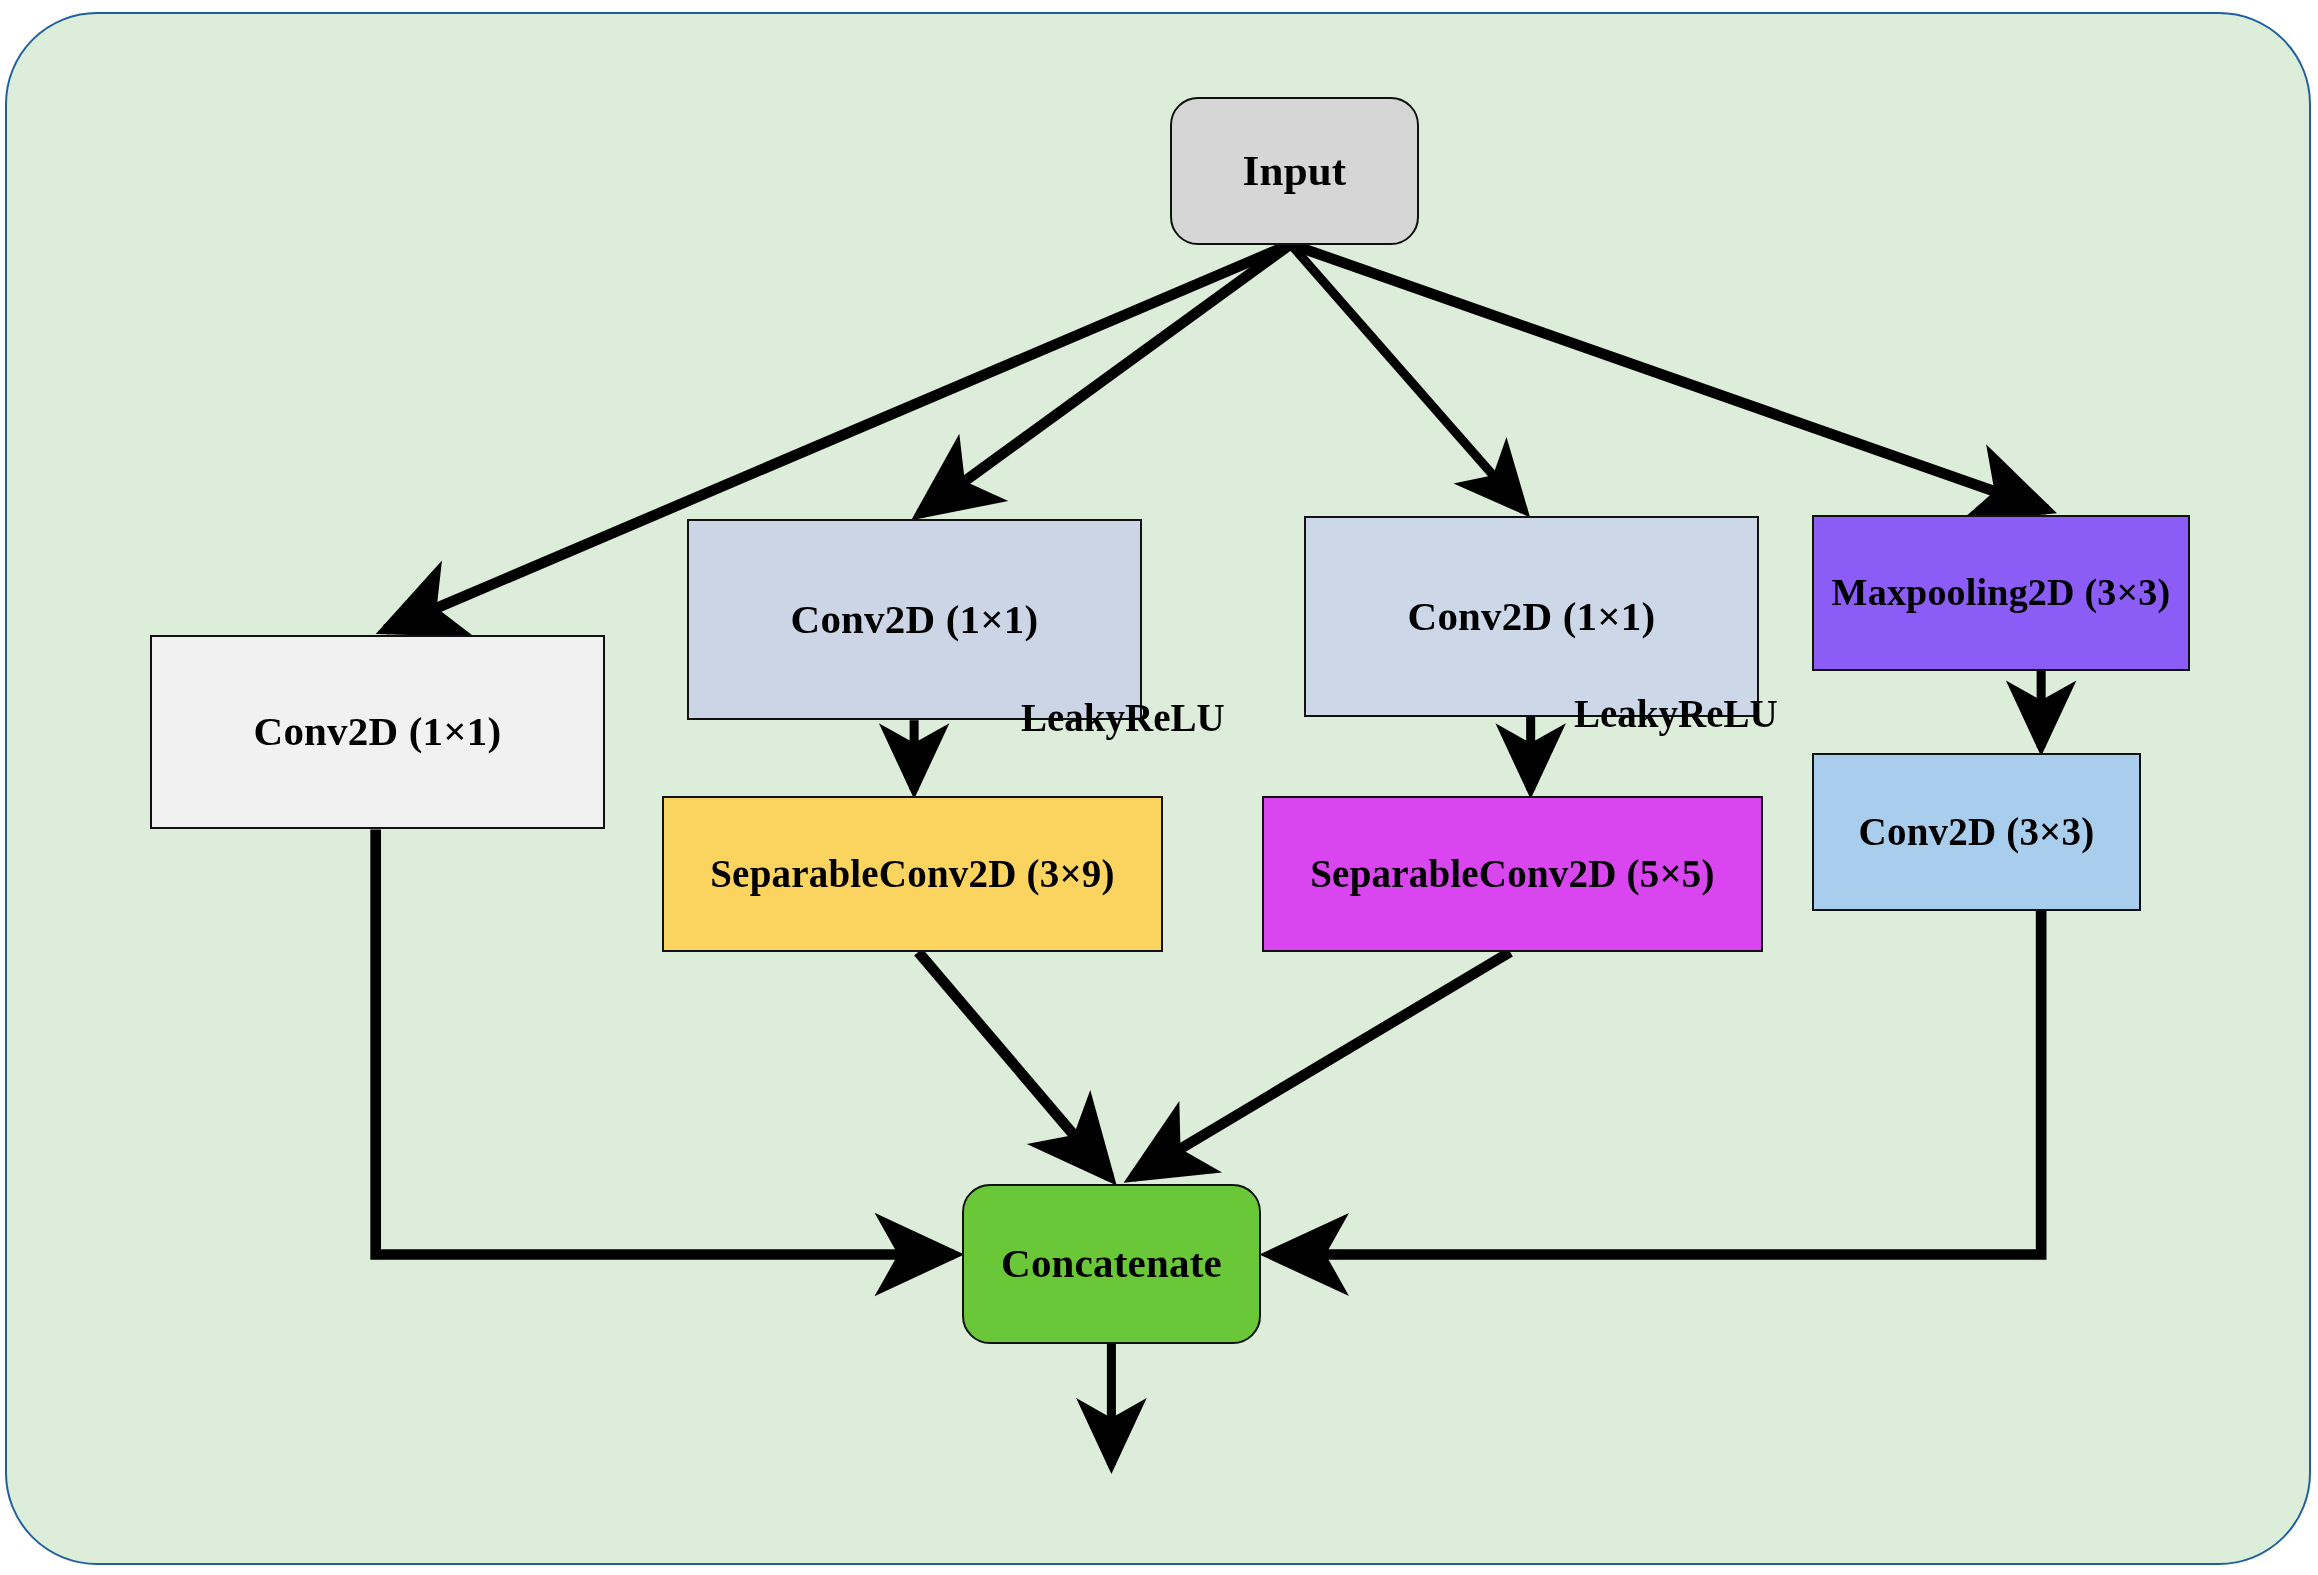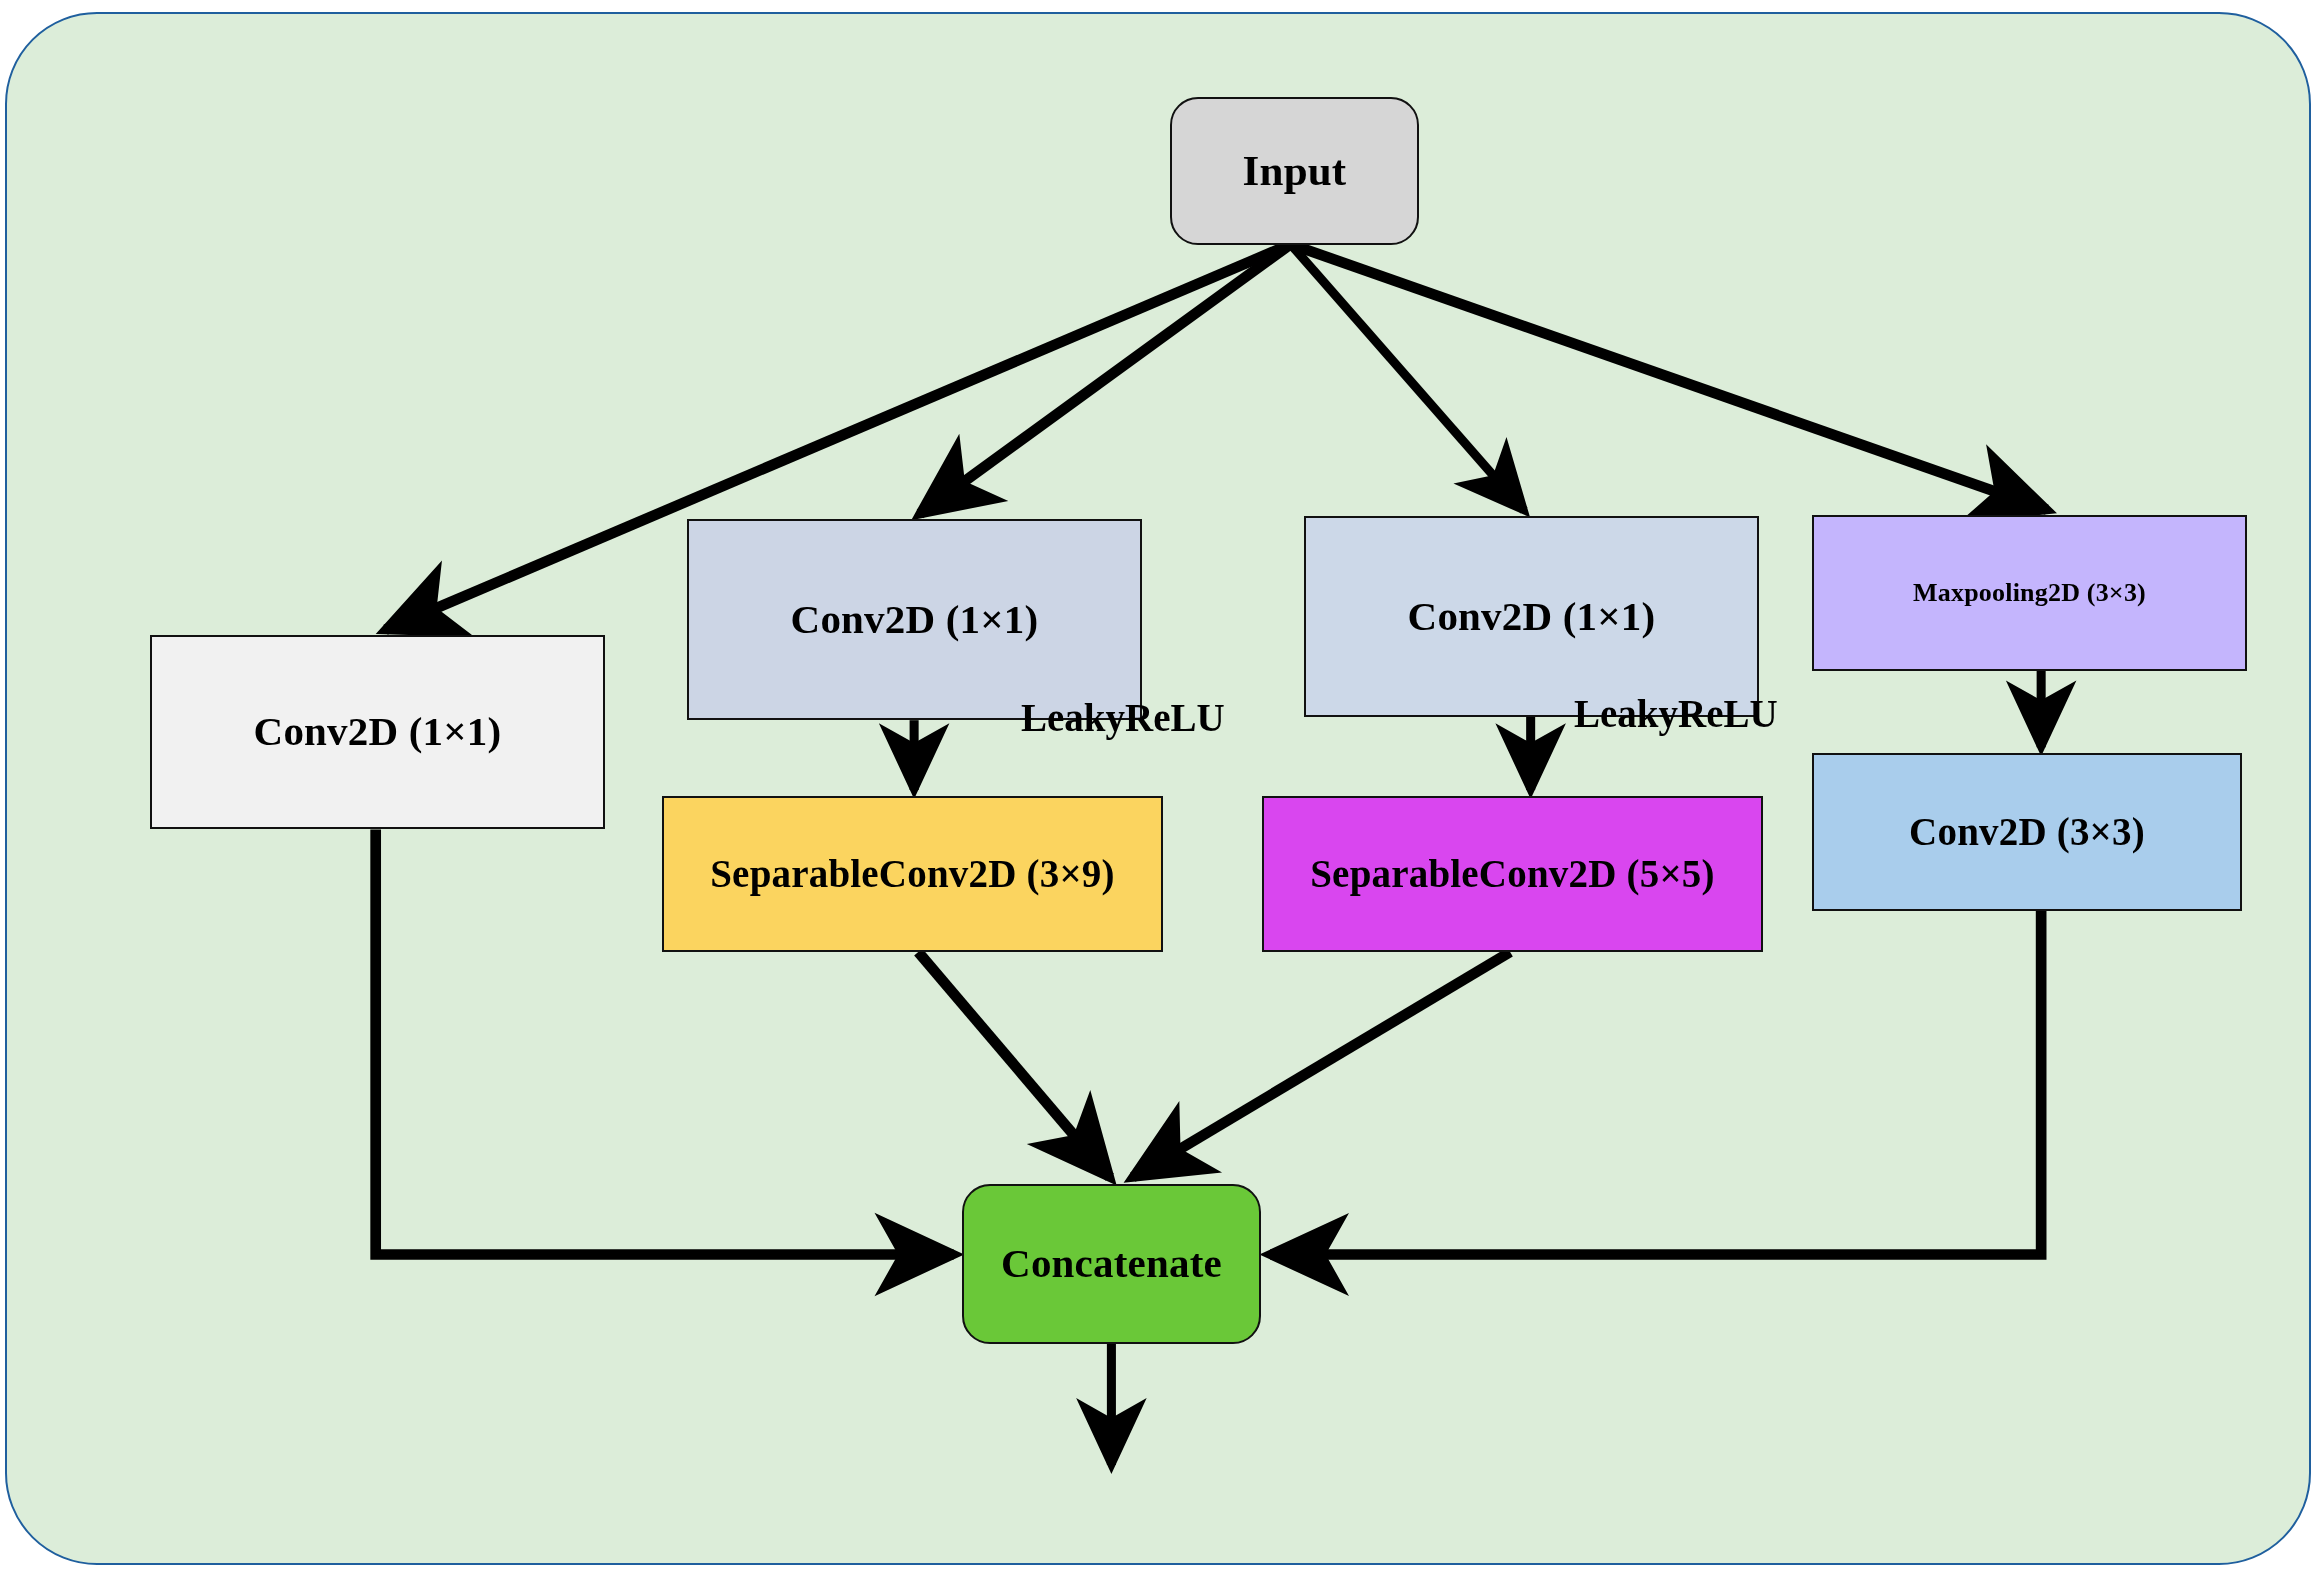--- a/index.html
+++ b/index.html
@@ -46,24 +46,24 @@
     color: #000000;
     line-height: 1.15;
     letter-spacing: 0.2px;
   }
   .node.rounded { border-radius: 28px; }
 
   #node-input       { left:1170px; top:97px;  width:249px; height:148px; background:#d6d6d6; font-size:43px; }
   #node-conv1x1-a   { left:150px;  top:635px;  width:455px; height:194px; background:#f1f1f1; font-size:41px; }
   #node-conv1x1-b   { left:687px;  top:519px;  width:455px; height:201px; background:#ccd5e5; font-size:41px; }
   #node-conv1x1-c   { left:1304px; top:516px;  width:455px; height:201px; background:#ccd8e8; font-size:41px; }
-  #node-maxpool     { left:1812px; top:515px;  width:435px; height:156px; background:#c4b5fd; font-size:26px; }
+  #node-maxpool     { left:1812px; top:515px;  width:378px; height:156px; background:#8b5cf6; font-size:38px; }
   #node-sepconv3x3  { left:662px;  top:796px;  width:501px; height:156px; background:#fbd45f; font-size:39px; }
   #node-sepconv5x5  { left:1262px; top:796px;  width:501px; height:156px; background:#d946ef; font-size:39px; }
-  #node-conv3x3     { left:1812px; top:753px;  width:430px; height:158px; background:#a9cdec; font-size:39px; }
+  #node-conv3x3     { left:1812px; top:753px;  width:329px; height:158px; background:#a9cdec; font-size:39px; }
   #node-concat      { left:962px; top:1184px; width:299px; height:160px; background:#6ac838; font-size:41px; }
 
   .edge-label {
     position: absolute;
     font-weight: bold;
     color: #000000;
     font-size: 39px;
     white-space: nowrap;
     margin-left: 20px;
   }

